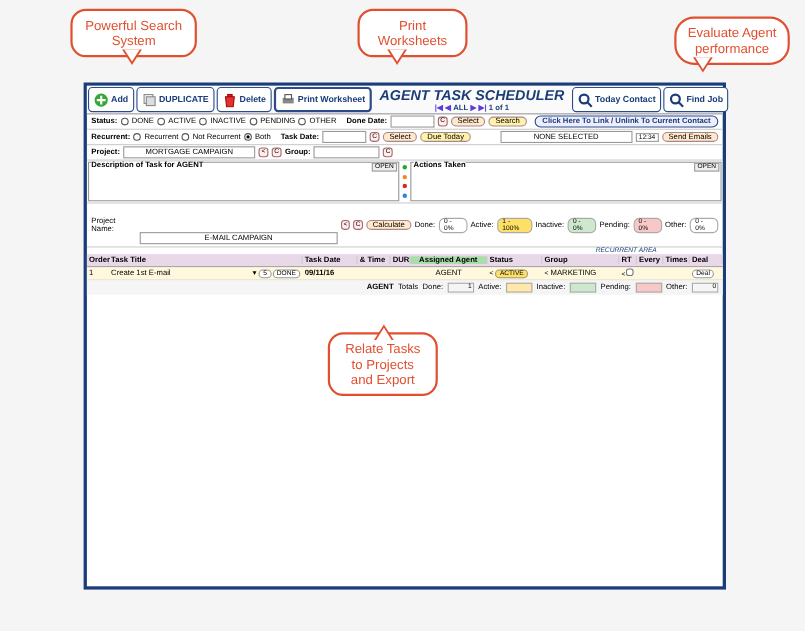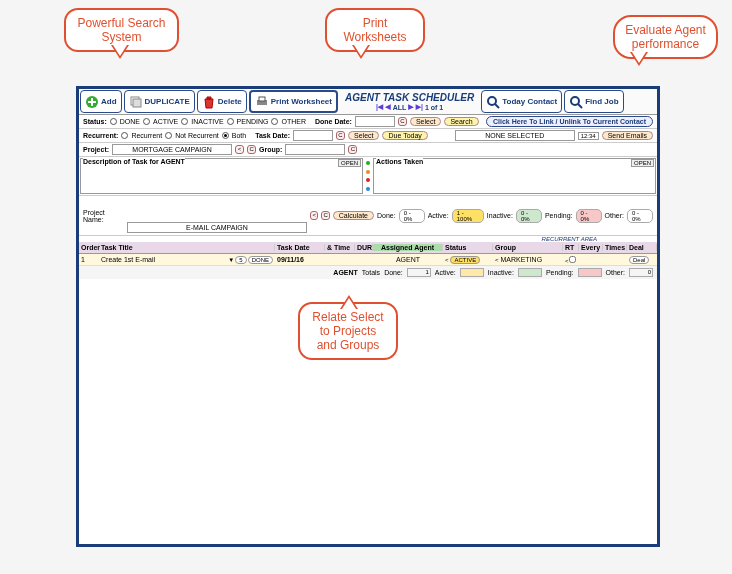--- a/index.html
+++ b/index.html
@@ -1,22 +1,22 @@
 <!DOCTYPE html>
 <html><head>
 <meta charset="utf-8">
 <style>
 * { box-sizing: border-box; margin: 0; padding: 0; font-family: Arial, sans-serif; }
 body { background: #f5f5f5; width: 732px; height: 574px; position: relative; }
-.app-frame { position: absolute; left: 76px; top: 86px; width: 584px; height: 461px; border: 3px solid #1a3d7a; background: #fff; }
+.app-frame { position: absolute; left: 76px; top: 75px; width: 584px; height: 461px; border: 3px solid #1a3d7a; background: #fff; }
 .toolbar { display: flex; height: 26px; border-bottom: 1px solid #999; background: #fafafa; }
 .tbtn { border: 1px solid #2a4a8a; border-radius: 4px; margin: 1px; padding: 1px 4px; display: flex; align-items: center; gap: 2px; font-size: 8px; font-weight: bold; color: #1a3d7a; cursor: pointer; background: #fff; white-space: nowrap; }
 .tbtn .ic { width: 14px; height: 14px; display: flex; align-items: center; justify-content: center; }
 .title-block { flex: 0 0 auto; display: flex; flex-direction: column; align-items: center; justify-content: center; padding: 0 6px; }
-.title-text { font-size: 10px; font-weight: bold; color: #1a3d7a; font-style: italic; }
+.title-text { font-size: 13px; font-weight: bold; color: #1a3d7a; font-style: italic; }
 .pager { display: flex; gap: 2px; align-items: center; font-size: 7px; color: #1a3d7a; font-weight: bold; }
 .pager .arw { color: #5a3dd8; cursor: pointer; }
 .filter-row { display: flex; align-items: center; font-size: 7px; padding: 1px 4px; border-bottom: 1px solid #ccc; gap: 3px; }
 .filter-row label { font-weight: bold; }
 .sel { border: 1px solid #999; background: #fff; font-size: 7px; height: 11px; padding: 0 2px; }
 .btn-sm { border: 1px solid #a88; background: #ffe8cc; border-radius: 6px; font-size: 7px; padding: 0 5px; cursor: pointer; }
 .btn-yel { background: #fff2aa; }
 .notice { border: 1px solid #2a4a8a; border-radius: 6px; background: #eef; color: #1a3d7a; font-size: 7px; padding: 1px 6px; font-weight: bold; cursor: pointer; }
 .desc-row { display: flex; height: 38px; }
 .desc-box { flex: 1; border: 1px solid #999; margin: 1px; position: relative; }
@@ -56,21 +56,21 @@
 .radio { width:7px; height:7px; border:1px solid #555; border-radius:50%; display:inline-block; vertical-align:middle; }
 .radio.on::after { content:""; display:block; width:3px; height:3px; background:#000; border-radius:50%; margin:1px; }
 .cbtn { width:9px; height:9px; border:1px solid #a66; border-radius:3px; background:#fee; font-size:6px; line-height:7px; text-align:center; cursor:pointer; }
 </style>
 </head>
 <body>
 
 <div class="callout co1">Powerful Search System</div>
 <div class="callout co2">Print Worksheets</div>
 <div class="callout co3">Evaluate Agent performance</div>
-<div class="callout co4">Relate Select to Projects and Groups</div>
+<div class="callout co4">Relate Tasks to Projects and Export</div>
 
 <div class="app-frame">
 
   <div class="toolbar">
     <div class="tbtn">
         <span class="ic">
           <svg width="14" height="14">
             <circle cx="7" cy="7" r="6" fill="#3a3"></circle>
             <path d="M7 3v8M3 7h8" stroke="#fff" stroke-width="2"></path>
           </svg>

